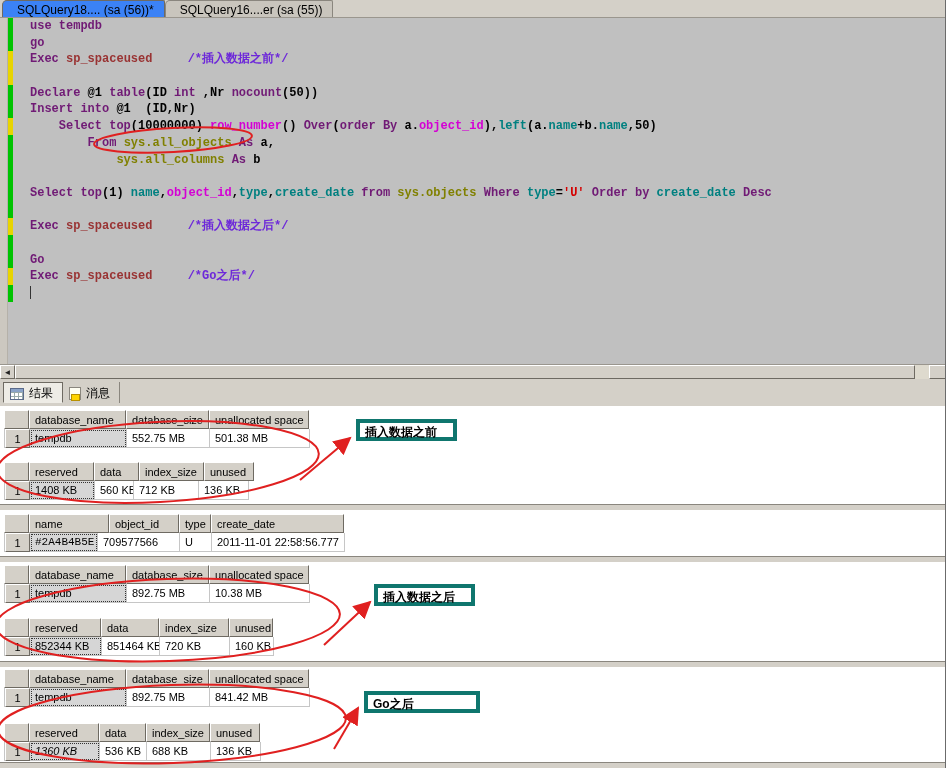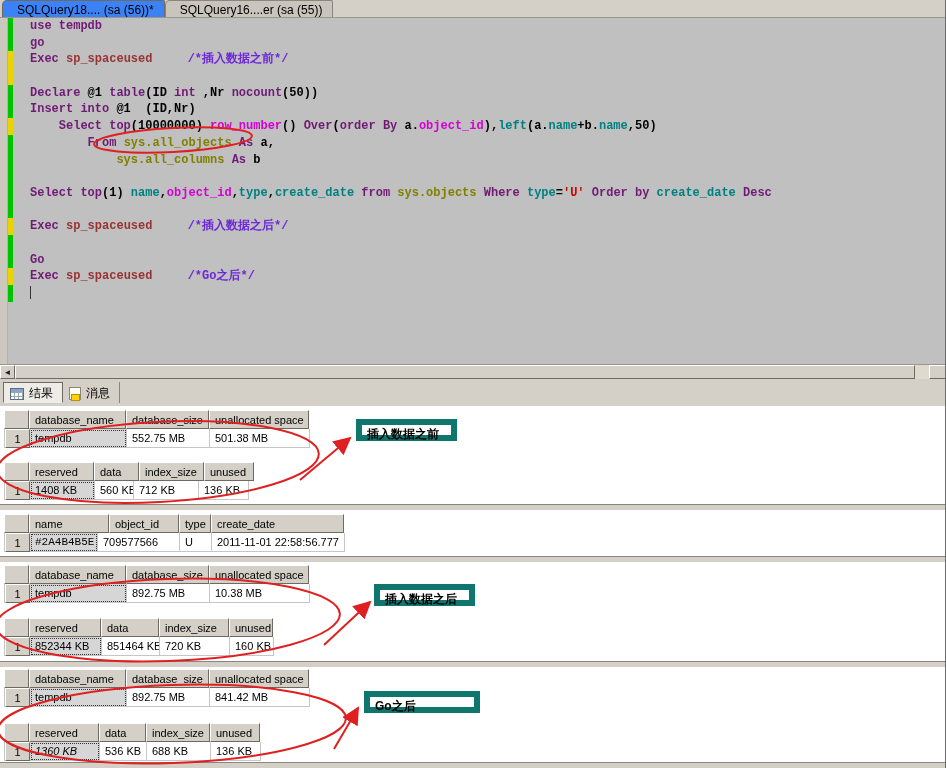--- a/index.html
+++ b/index.html
@@ -106,21 +106,21 @@
     background:#d4d0c8; border:1px solid; border-color:#fff #6e6a62 #6e6a62 #fff;
     text-align:center; padding:0 2px;
   }
   .gcell.d{
     background:#fff; border-right:1px solid #c6c6c6; border-bottom:1px solid #c6c6c6;
   }
   .gcell.d.focused{ background:#d6d6d6; outline:1px dotted #333; outline-offset:-2px; }
   .drow{ border-left:1px solid #c6c6c6; }
   
   .callout{
-    position:absolute; background:#fff; border:6px solid #0f766e;
+    position:absolute; background:#fff; border:4px solid #0f766e;
     font-size:12px; font-weight:bold; color:#000; height:22px;
     line-height:18px; padding:0 5px; white-space:nowrap;
   }
   
   .overlay{ position:absolute; left:0; top:0; width:946px; height:768px; pointer-events:none; }
   .bottom-strip{
     position:absolute; left:0; top:762px; width:946px; height:6px;
     background:#d4d0c8; border-top:1px solid #8a867e;
   }
 </style>

